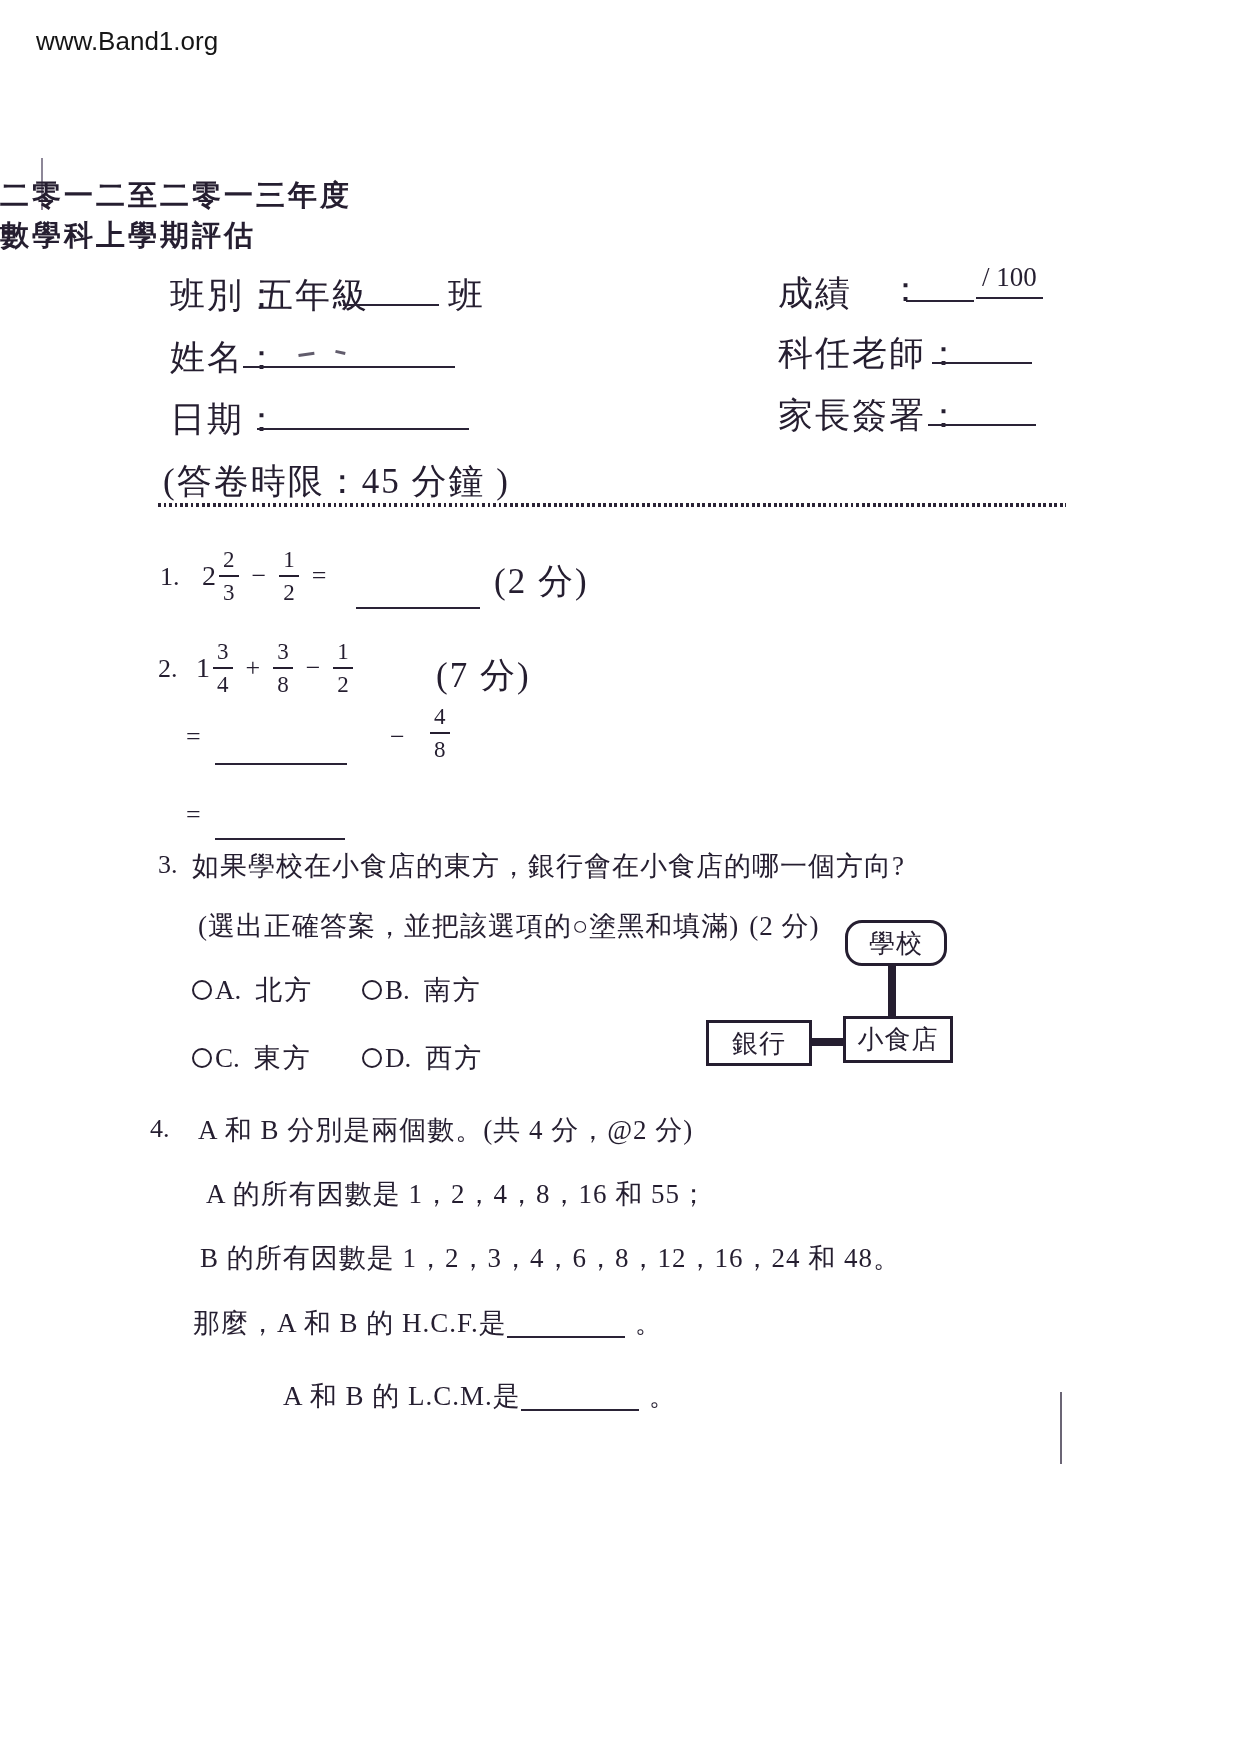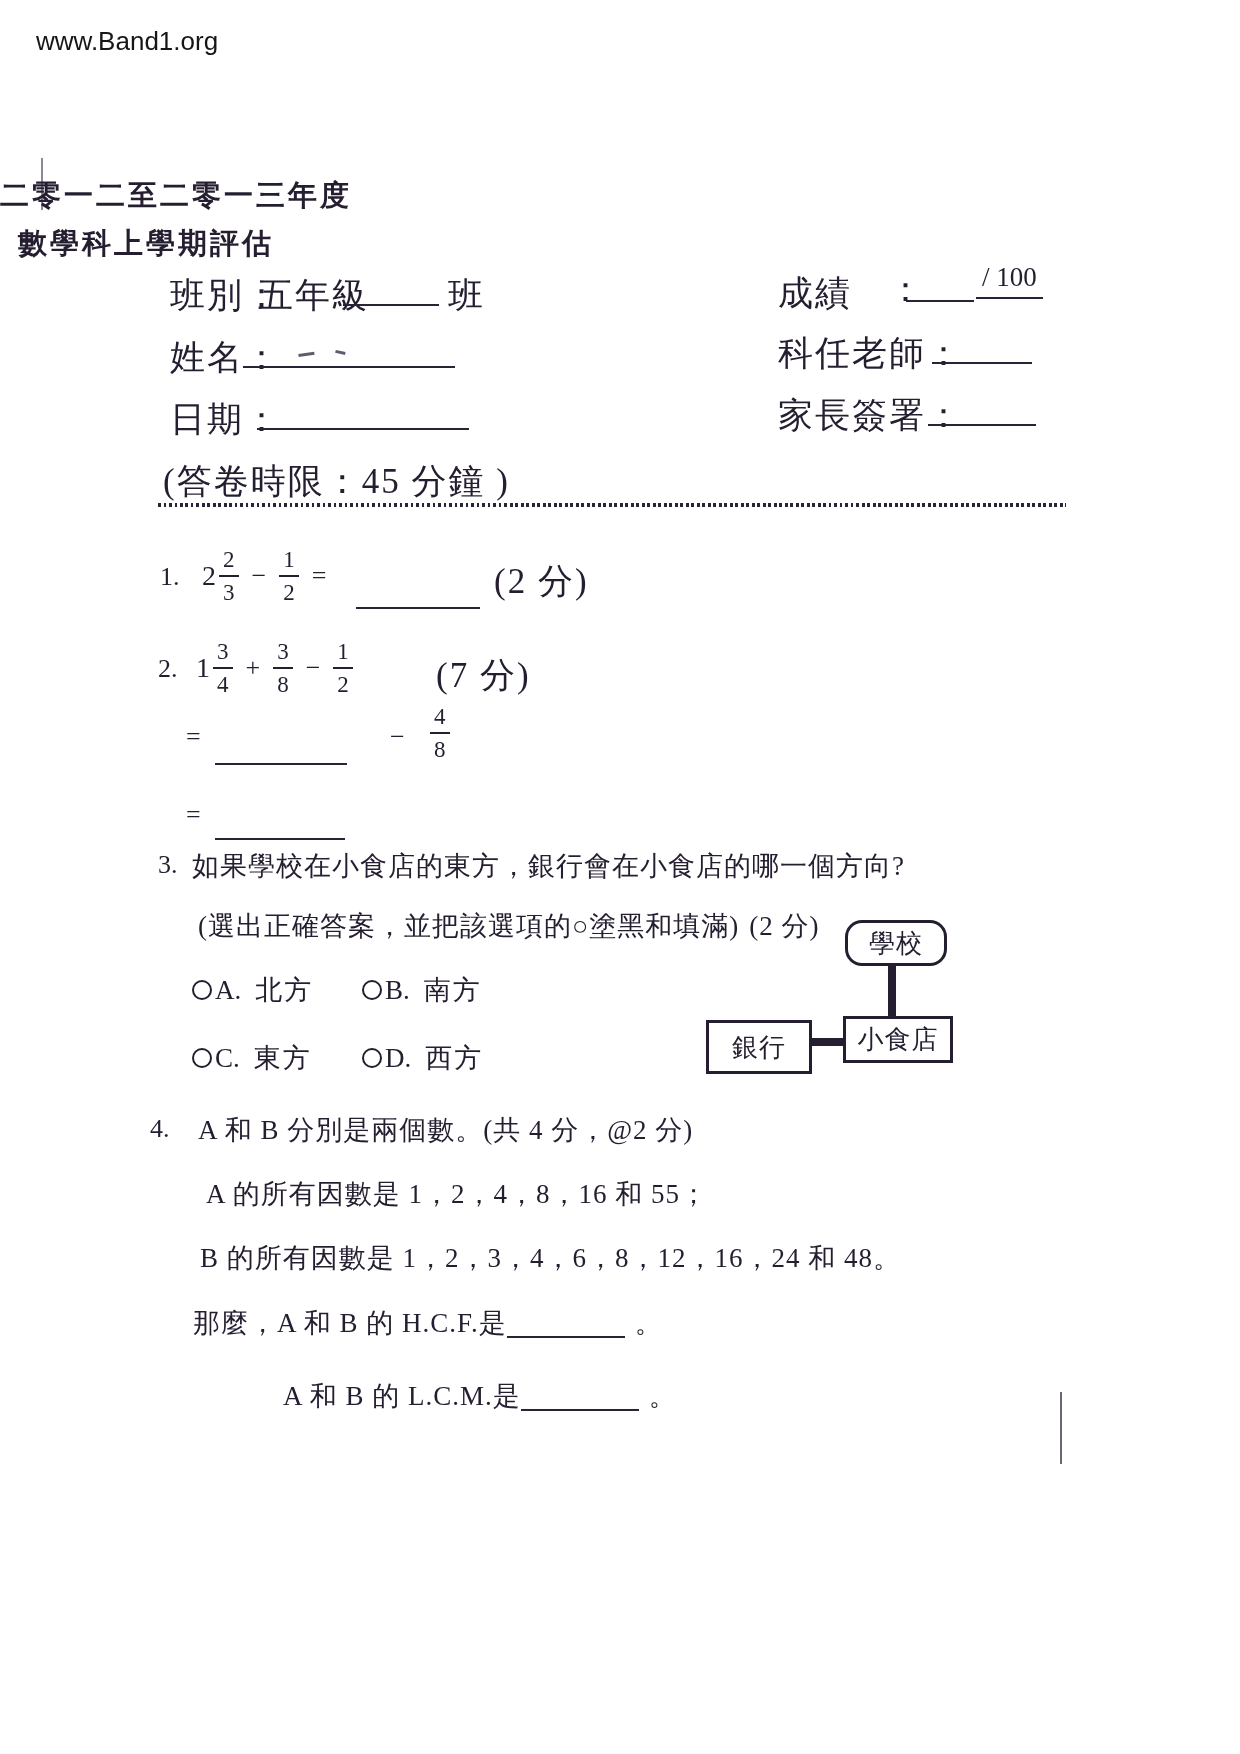--- a/index.html
+++ b/index.html
@@ -47,21 +47,21 @@
 
 <div class="page">
 
   <div class="abs watermark" style="left:36px; top:26px;">www.Band1.org</div>
 
   <div class="scanline" style="left:41px; top:158px; width:2px; height:52px;"></div>
   <div class="scanline" style="left:1060px; top:1392px; width:2px; height:72px; background:#6b6575;"></div>
 
   <div class="abs" style="left:0; top:176px; width:1240px; text-align:left;">
     <div class="title-line">二零一二至二零一三年度</div>
-    <div class="title-line" style="margin-top:8px;padding-left:18px;">數學科上學期評估</div>
+    <div class="title-line" style="">數學科上學期評估</div>
   </div>
 
   <div class="abs lbl" style="left:170px; top:272px;">班別：</div>
   <div class="abs lbl" style="left:258px; top:272px;">五年級</div>
   <div class="ul" style="left:343px; top:272px; width:96px; height:32px;"></div>
   <div class="abs lbl" style="left:448px; top:272px;">班</div>
 
   <div class="abs lbl" style="left:778px; top:270px;">成績</div>
   <div class="abs lbl" style="left:888px; top:266px;">：</div>
   <div class="ul" style="left:906px; top:268px; width:68px; height:32px;"></div>
@@ -164,21 +164,21 @@
   </div>
   <div class="abs opt" style="left:362px; top:1040px;">
     <span class="circle"></span>
     <span class="opt-label">D.</span>
     <span class="opt-text">西方</span>
   </div>
 
   <div class="dbox" style="left:845px; top:920px; width:102px; height:46px;border-radius:17px;">學校</div>
   <div class="conn" style="left:888px; top:964px; width:8px; height:56px;"></div>
   <div class="dbox" style="left:843px; top:1016px; width:110px; height:47px;">小食店</div>
-  <div class="dbox" style="left:706px; top:1020px; width:106px; height:54px;">銀行</div>
+  <div class="dbox" style="left:706px; top:1020px; width:106px; height:46px;">銀行</div>
   <div class="conn" style="left:810px; top:1038px; width:35px; height:8px;"></div>
 
   <div class="abs qnum" style="left:150px; top:1114px;">4.</div>
   <div class="abs qtext" style="left:198px; top:1112px;">A 和 B 分別是兩個數。(共 4 分，@2 分)</div>
 
   <div class="abs qtext" style="left:206px; top:1176px;">A 的所有因數是 1，2，4，8，16 和 55；</div>
   <div class="abs qtext" style="left:200px; top:1240px;">B 的所有因數是 1，2，3，4，6，8，12，16，24 和 48。</div>
 
   <div class="abs qtext" style="left:193px; top:1305px;">
     <span>那麼，A 和 B 的 H.C.F.是</span><span class="blank-inline" style="width:118px;"></span><span style="margin-left:10px;">。</span>

